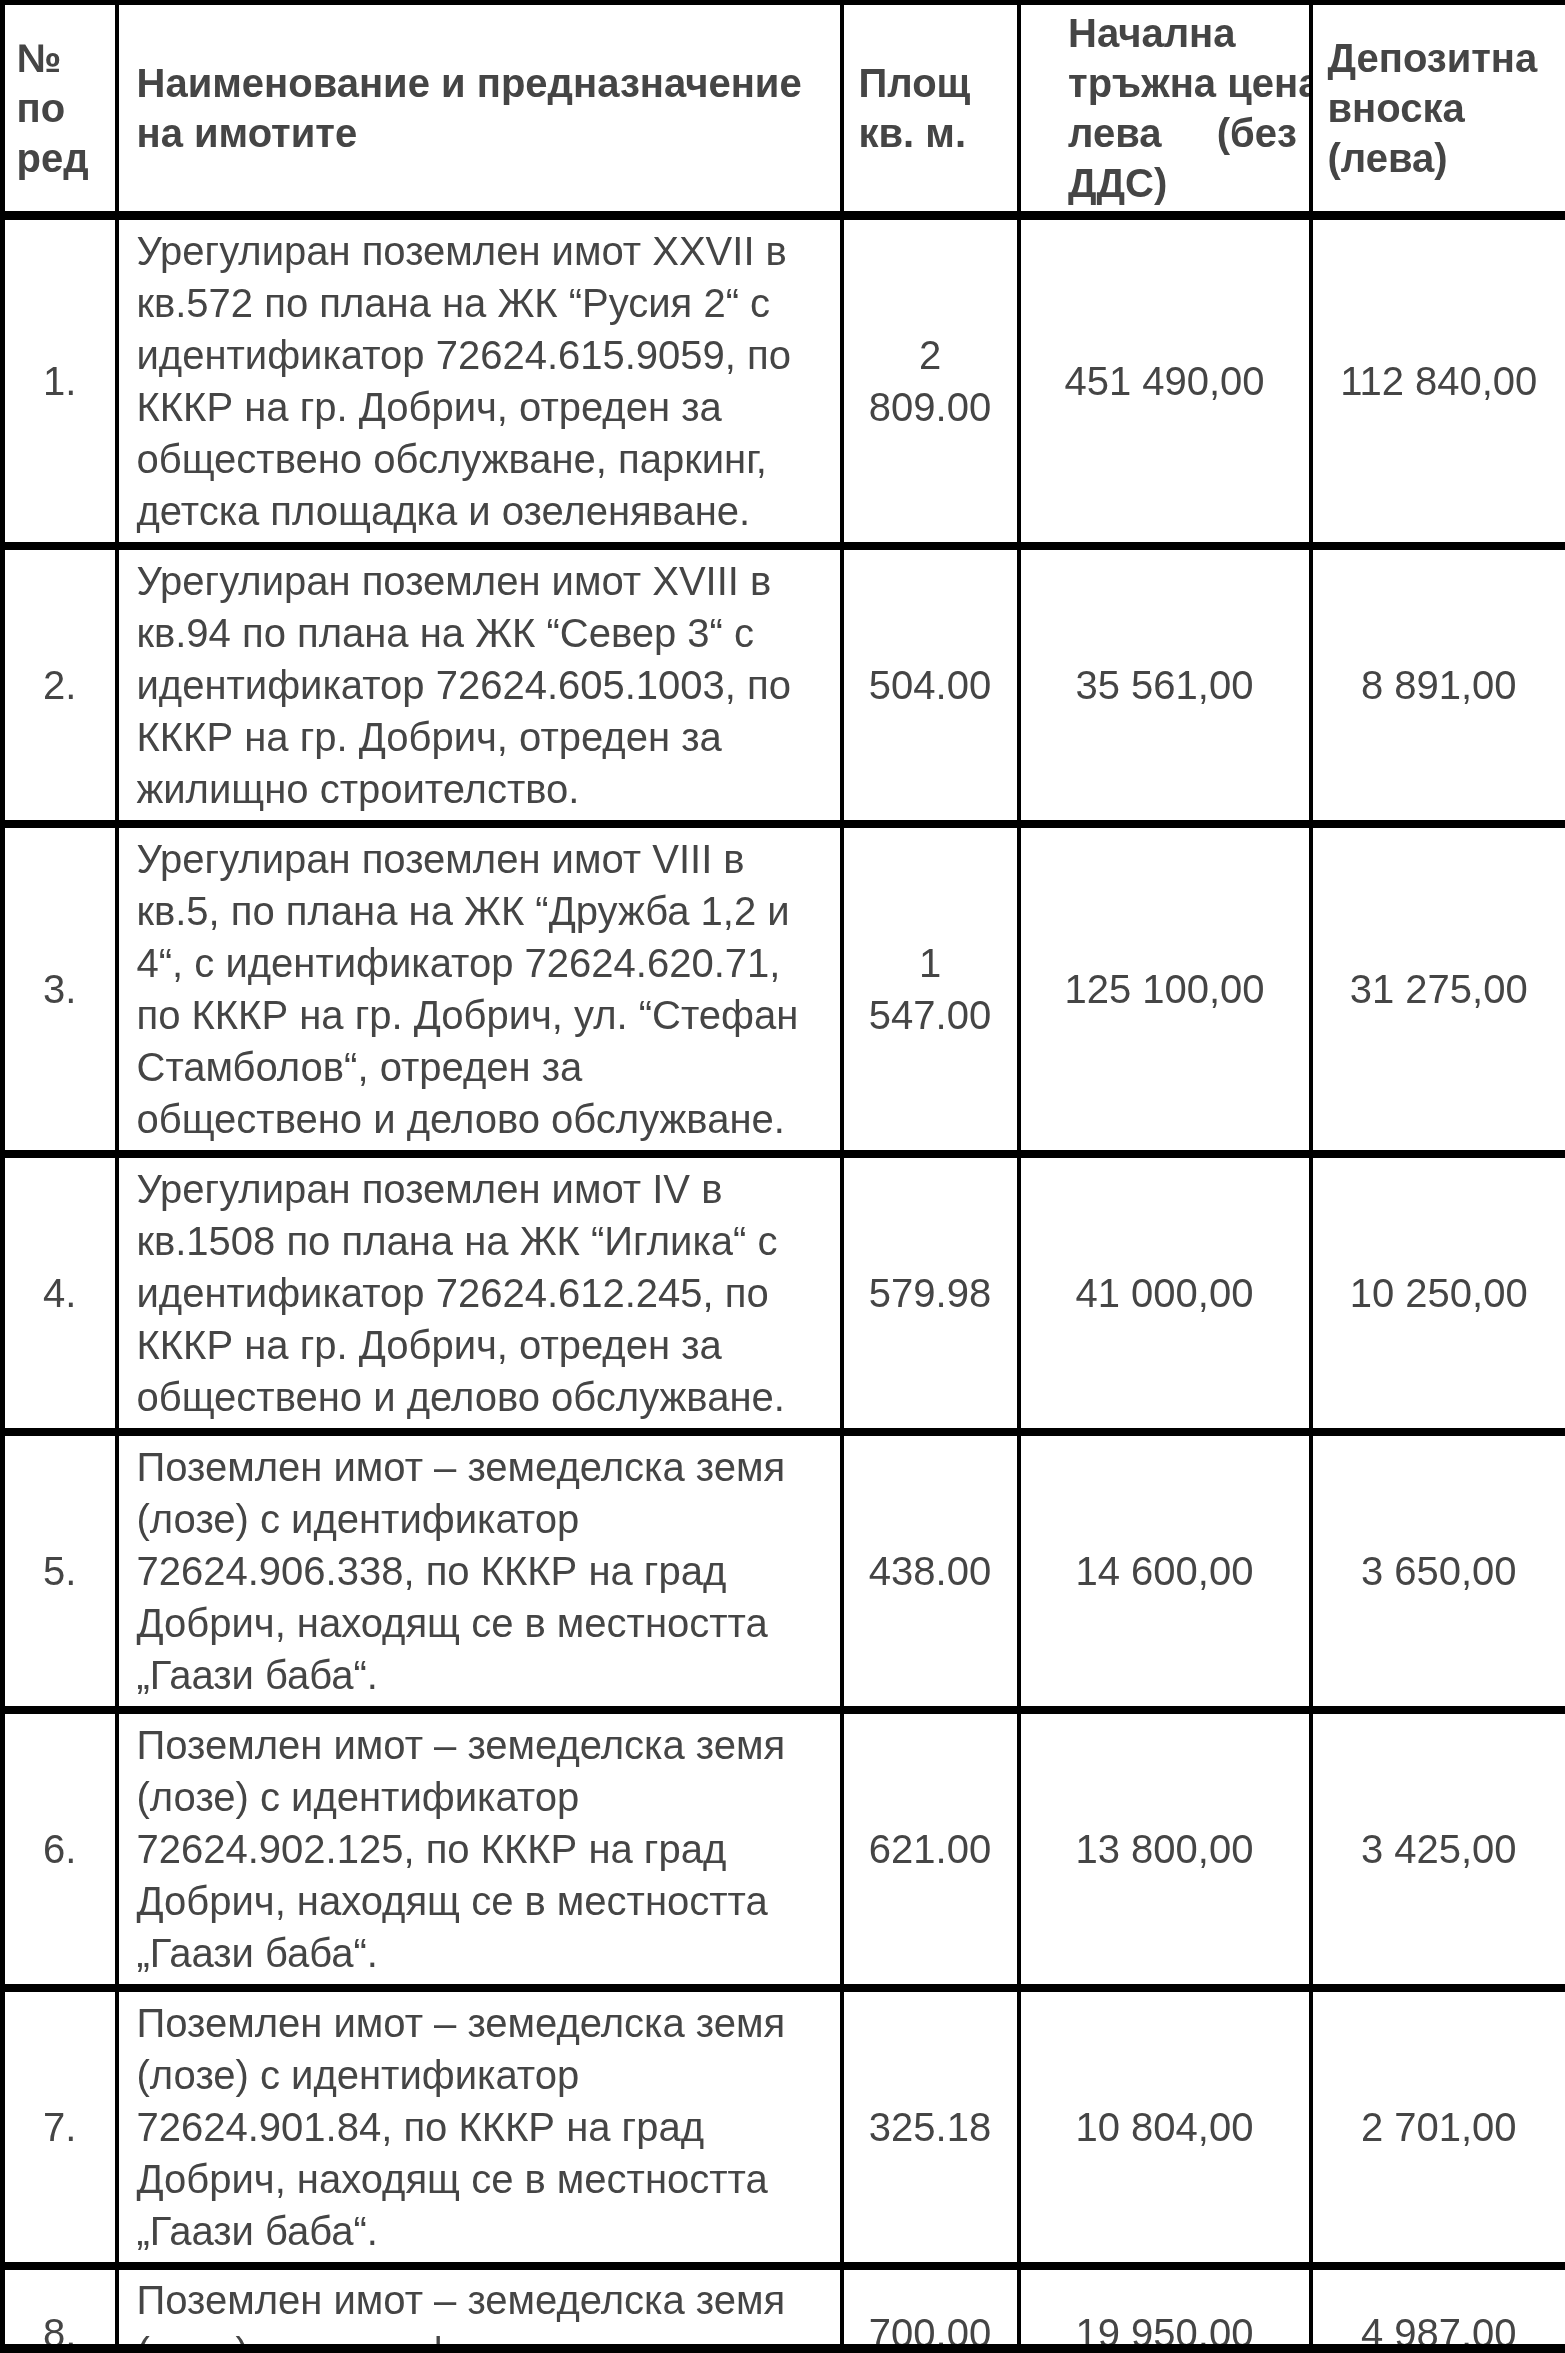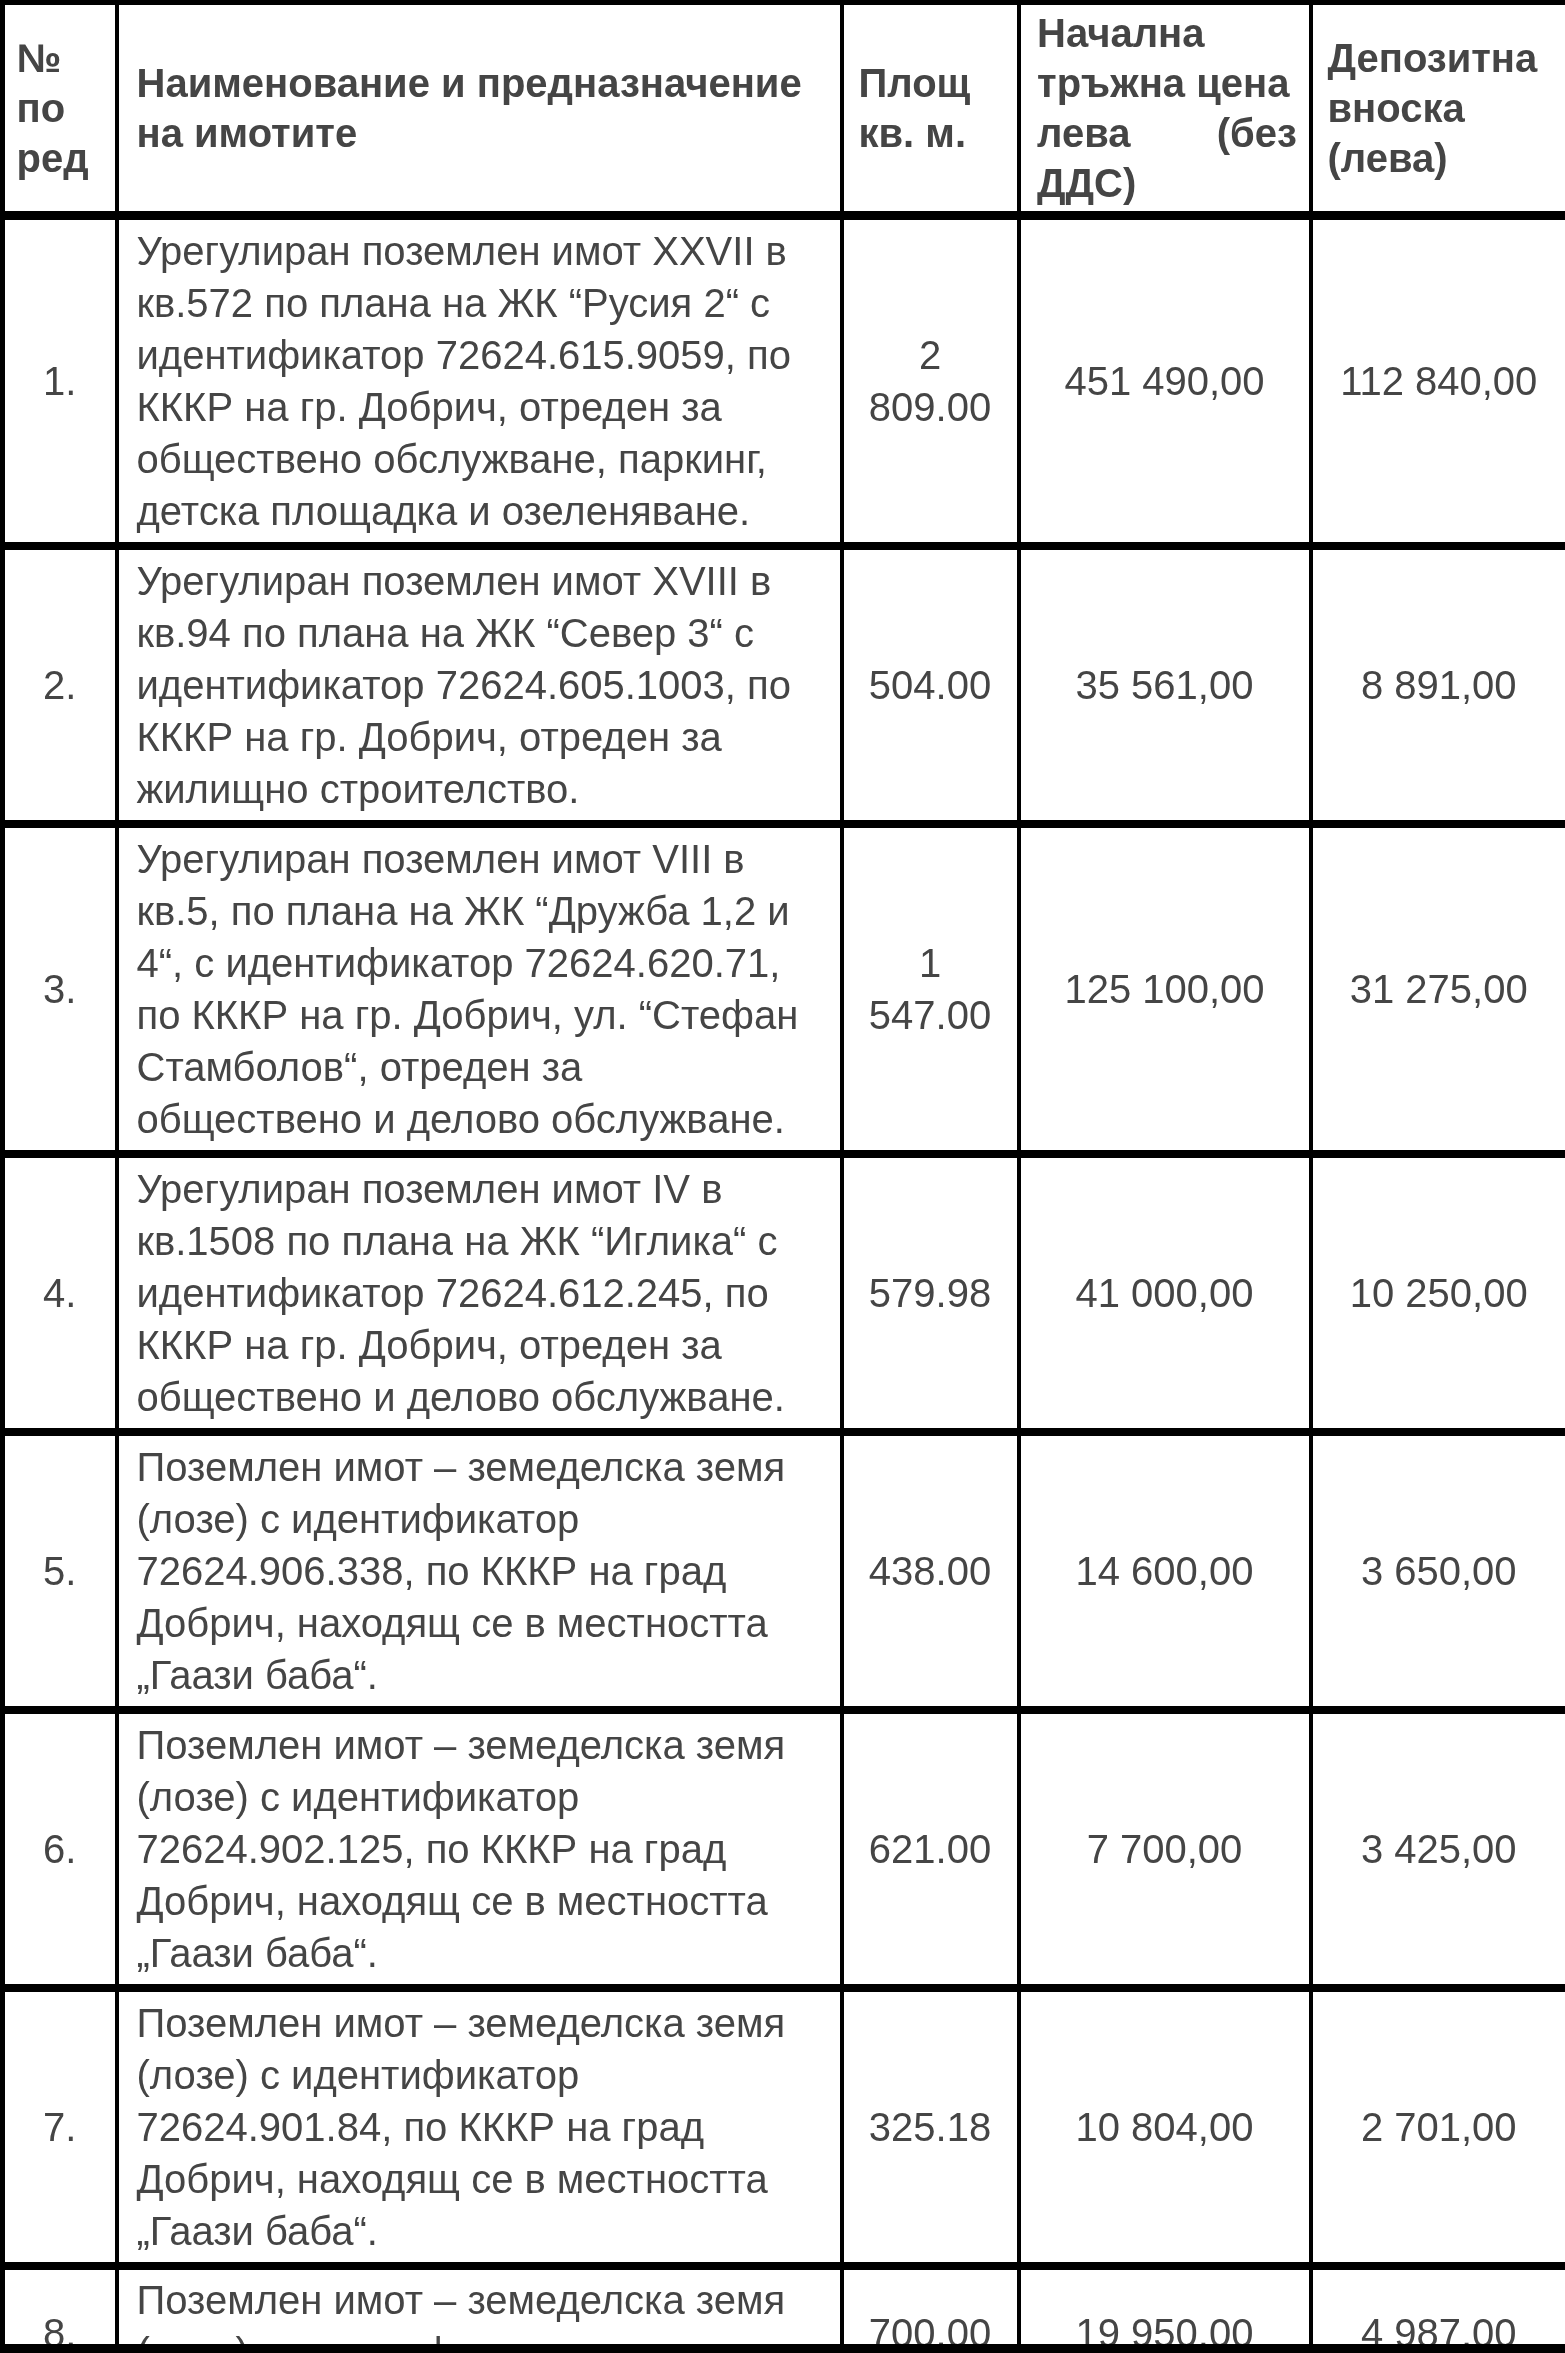--- a/index.html
+++ b/index.html
@@ -33,21 +33,21 @@
     text-align: left;
     line-height: 50px;
     border-bottom-width: 9px;
   }
   thead th .h-text { white-space: pre-line; }
   th.h-no     { padding-left: 11.6px; }
   th.h-name   { padding-left: 18px; }
   th.h-area   { padding-left: 15px; }
   th.h-price  { padding-left: 16.6px; padding-right: 11.6px; }
   th.h-dep    { padding-left: 15px; }
-  .h-line { white-space: nowrap; }
+  .h-line { white-space: nowrap; margin-left: 31px; }
   .h-just { display: flex; justify-content: space-between; }
 
   tbody td { line-height: 52px; }
   td.c-num    { text-align: center; }
   td.c-desc   { text-align: left; padding: 5px 15px 5px 18px; white-space: pre-line; }
   td.c-area   { text-align: center; white-space: pre-line; }
   td.c-price  { text-align: center; white-space: pre-line; }
   td.c-deposit{ text-align: center; white-space: pre-line; }
 
   tr.h-head { height: 213px; }
@@ -177,21 +177,21 @@
         <td class="c-deposit">3 650,00</td>
       </tr>
       <tr class="r-6">
         <td class="c-num">6.</td>
         <td class="c-desc">Поземлен имот – земеделска земя
 (лозе) с идентификатор
 72624.902.125, по КККР на град
 Добрич, находящ се в местността
 „Гаази баба“.</td>
         <td class="c-area">621.00</td>
-        <td class="c-price">7 700,00</td>
+        <td class="c-price">13 800,00</td>
         <td class="c-deposit">3 425,00</td>
       </tr>
       <tr class="r-7">
         <td class="c-num">7.</td>
         <td class="c-desc">Поземлен имот – земеделска земя
 (лозе) с идентификатор
 72624.901.84, по КККР на град
 Добрич, находящ се в местността
 „Гаази баба“.</td>
         <td class="c-area">325.18</td>

